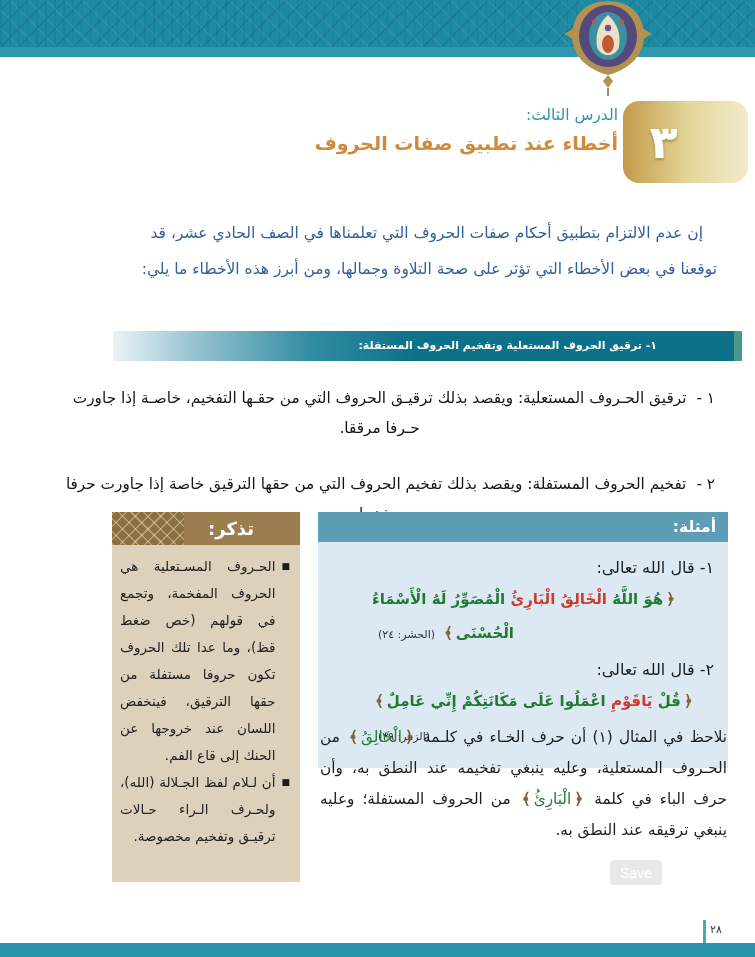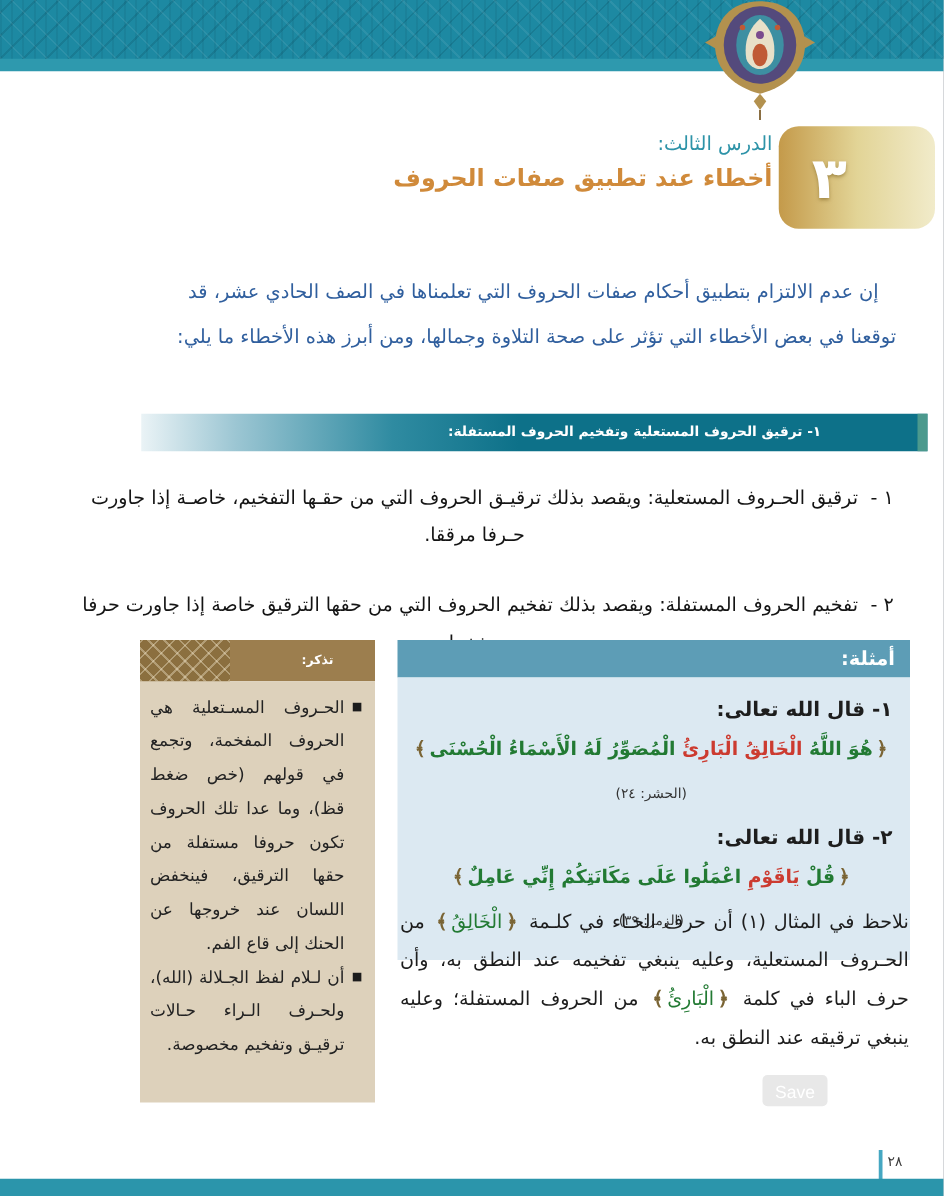--- a/index.html
+++ b/index.html
@@ -65,38 +65,38 @@
   
   .remember{position:absolute;left:112px;top:512px;width:188px;height:370px;overflow:hidden;}
   .remember-header{height:33px;background:#9c7e4e;display:flex;}
   .remember-pattern{
     width:72px;height:33px;
     background:
       repeating-linear-gradient(45deg, rgba(255,245,220,0.35) 0 1.5px, transparent 1.5px 9px),
       repeating-linear-gradient(-45deg, rgba(255,245,220,0.35) 0 1.5px, transparent 1.5px 9px),
       #8b6f3f;
   }
-  .remember-title{flex:1;color:#ffffff;font-weight:bold;font-size:10px;line-height:33px;text-align:center;padding-left:24px;}
+  .remember-title{flex:1;color:#ffffff;font-weight:bold;font-size:18px;line-height:33px;text-align:left;padding-left:24px;}
   .remember-body{
     background:#ddd1bb;height:337px;padding:8px 10px 0 8px;direction:rtl;
     color:#222222;font-size:13.5px;line-height:27px;text-align:justify;
   }
   .bullet{display:flex;gap:6px;}
   .bsq{flex:0 0 auto;font-size:9px;line-height:27px;color:#1c1c1c;}
   .btext{flex:1;}
 
   
   .examples{position:absolute;left:318px;top:512px;width:410px;}
   .examples-header{
     height:30px;background:#5d9db6;color:#ffffff;font-weight:bold;font-size:15.5px;
     line-height:30px;text-align:right;padding-left:8px;direction:rtl;padding-right:12px;
   }
   .examples-body{background:#dce9f2;padding:8px 14px 12px 10px;direction:rtl;min-height:150px;}
-  .ex-label{color:#1d1d1d;font-size:16px;font-weight:bold;line-height:28px;margin-top:4px;text-align:right;}
-  .verse{text-align:center;font-size:15px;font-weight:bold;line-height:34px;margin-bottom:2px;}
+  .ex-label{color:#1d1d1d;font-size:16px;font-weight:normal;line-height:28px;margin-top:4px;text-align:right;}
+  .verse{text-align:left;font-size:15px;font-weight:bold;line-height:34px;margin-bottom:2px;margin-left:44px;}
   .qgreen{color:#227a33;}
   .qred{color:#cc3b30;}
   .bracket{color:#7a6434;margin:0 3px;font-weight:bold;}
   .cite{color:#333333;font-size:11px;font-weight:normal;margin:0 6px;white-space:nowrap;}
 
   
   .note{
     position:absolute;left:320px;right:28px;top:722px;direction:rtl;
     color:#1d1d1d;font-size:15.3px;line-height:31px;text-align:justify;text-align-last:right;
   }

